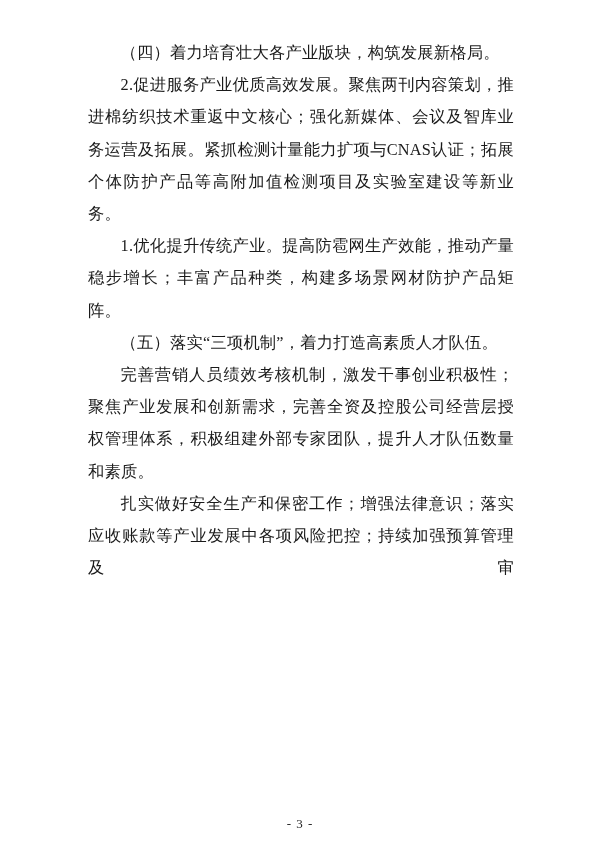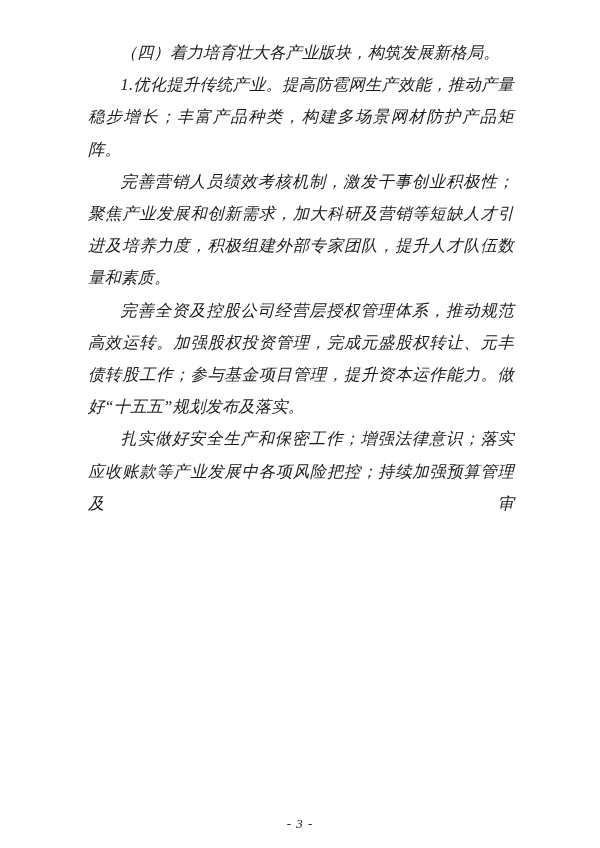--- a/index.html
+++ b/index.html
@@ -8,21 +8,20 @@
     background: #ffffff;
   }
   .page {
     position: relative;
     width: 600px;
     height: 848px;
     background: #ffffff;
     overflow: hidden;
     font-family: "Liberation Serif", "DejaVu Serif", serif;
     color: #1a1a1a;
-    font-style: italic;
   }
   .content {
     position: absolute;
     left: 88px;
     top: 37px;
     width: 426px;
     font-size: 16.3px;
     line-height: 32.2px;
     text-align: justify;
     letter-spacing: 0.2px;
@@ -47,19 +46,20 @@
     color: #222222;
     letter-spacing: 1px;
   }
 </style>
 </head>
 <body>
 
 <div class="page">
   <div class="content">
     <p>（四）着力培育壮大各产业版块，构筑发展新格局。</p>
+    <p>2.促进服务产业优质高效发展。聚焦两刊内容策划，推进棉纺织技术重返中文核心；强化新媒体、会议及智库业务运营及拓展。紧抓检测计量能力扩项与CNAS认证；拓展个体防护产品等高附加值检测项目及实验室建设等新业务。</p>
     <p>1.优化提升传统产业。提高防雹网生产效能，推动产量稳步增长；丰富产品种类，构建多场景网材防护产品矩阵。</p>
-    <p>完善营销人员绩效考核机制，激发干事创业积极性；聚焦产业发展和创新需求，加大科研及营销等短缺人才引进及培养力度，积极组建外部专家团队，提升人才队伍数量和素质。</p>
-    <p>完善全资及控股公司经营层授权管理体系，推动规范高效运转。加强股权投资管理，完成元盛股权转让、元丰债转股工作；参与基金项目管理，提升资本运作能力。做好“十五五”规划发布及落实。</p>
+    <p>（五）落实“三项机制”，着力打造高素质人才队伍。</p>
+    <p>完善营销人员绩效考核机制，激发干事创业积极性；聚焦产业发展和创新需求，完善全资及控股公司经营层授权管理体系，积极组建外部专家团队，提升人才队伍数量和素质。</p>
     <p class="cont">扎实做好安全生产和保密工作；增强法律意识；落实应收账款等产业发展中各项风险把控；持续加强预算管理及审</p>
   </div>
   <div class="footer">- 3 -</div>
 </div>
 
 </body></html>

